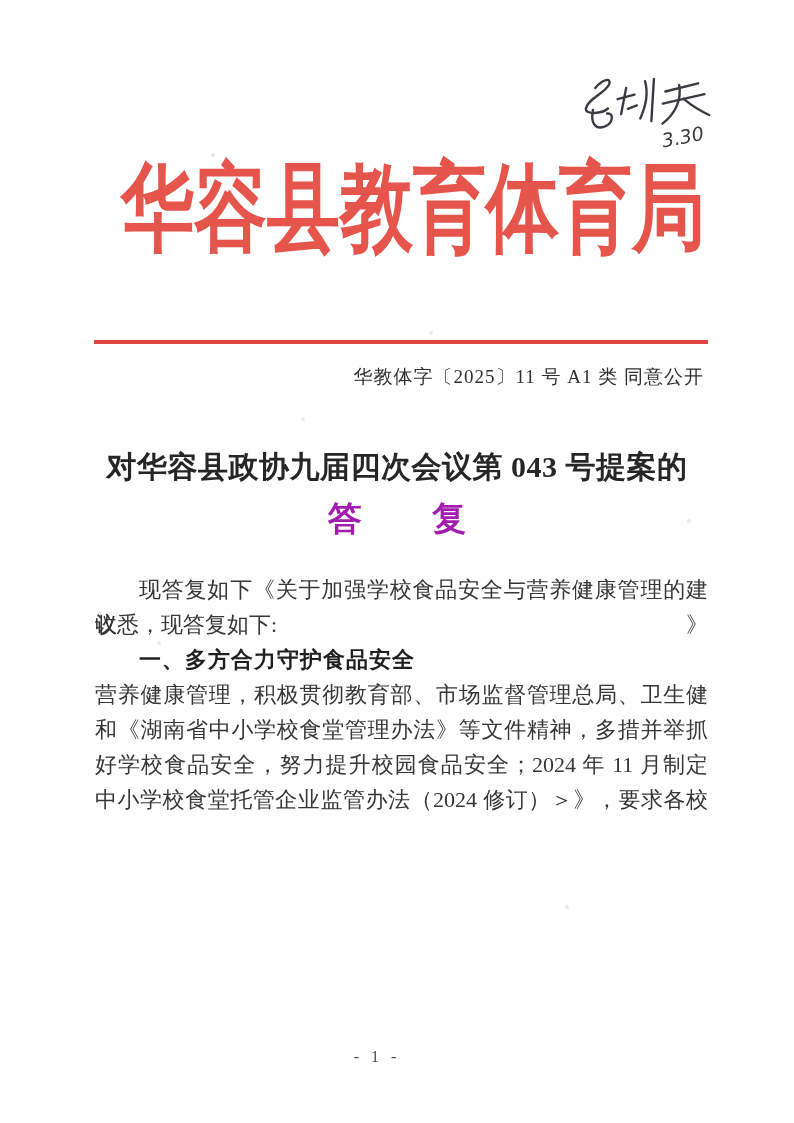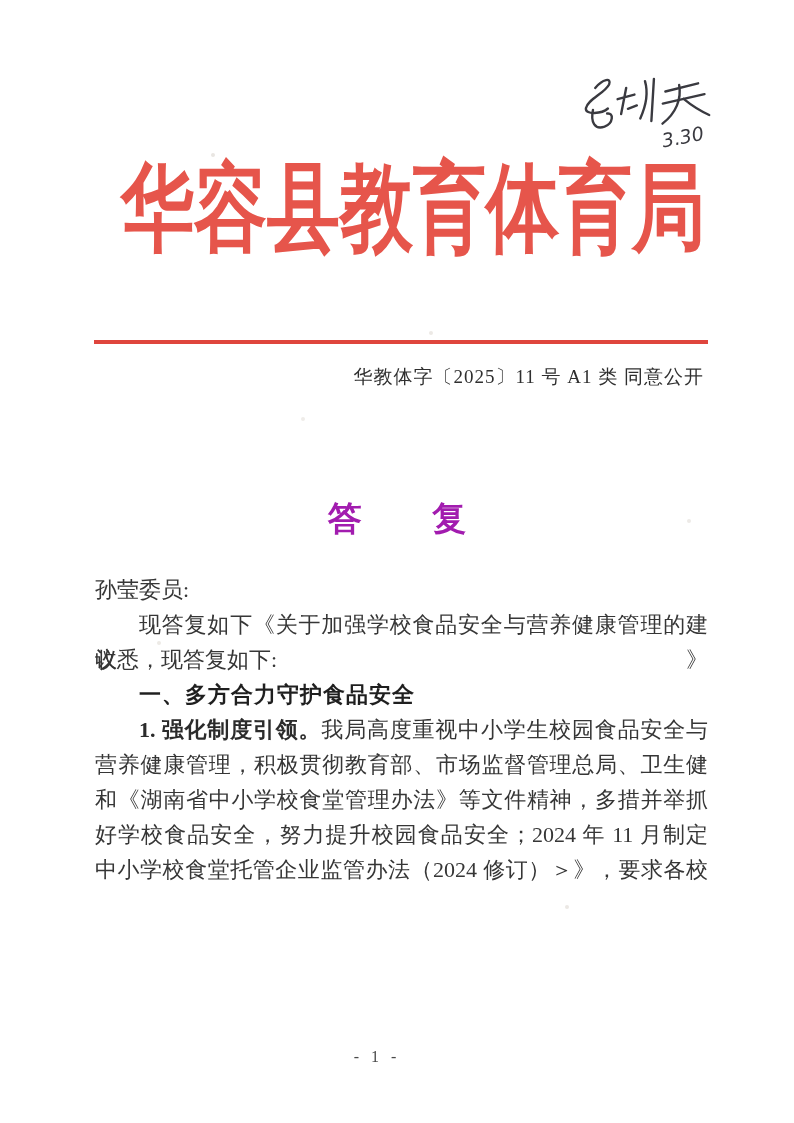--- a/index.html
+++ b/index.html
@@ -119,31 +119,30 @@
     <span class="inner">华容县教育体育局</span>
   </div>
 
   <div class="red-rule"></div>
 
   <div class="doc-number-line">
     <span>华教体字〔2025〕11 号 A1 类</span>
     <span class="publicity">同意公开</span>
   </div>
 
+  <div class="doc-title">对华容县政协九届四次会议第 043 号提案的</div>
   <div class="doc-title-line2">
     <span class="char1">答</span>
     <span class="char2">复</span>
   </div>
 
   <div class="body-text" id="body-lines">
-      <div class="line">孙莹委员:</div>
       <div class="line justify" style="text-indent: 2em;">现答复如下《关于加强学校食品安全与营养健康管理的建议》</div>
       <div class="line">收悉，现答复如下:</div>
       <div class="line heading" style="text-indent: 2em;">一、多方合力守护食品安全</div>
-      <div class="line justify" style="text-indent: 2em;"><span class="prefix">1. 强化制度引领。</span>我局高度重视中小学生校园食品安全与</div>
       <div class="line justify">营养健康管理，积极贯彻教育部、市场监督管理总局、卫生健</div>
       <div class="line justify">和《湖南省中小学校食堂管理办法》等文件精神，多措并举抓</div>
       <div class="line justify">好学校食品安全，努力提升校园食品安全；2024 年 11 月制定</div>
       <div class="line justify">中小学校食堂托管企业监管办法（2024 修订）＞》，要求各校</div>
     </div>
 
   <div class="page-number">- 1 -</div>
 
 </div>
 

